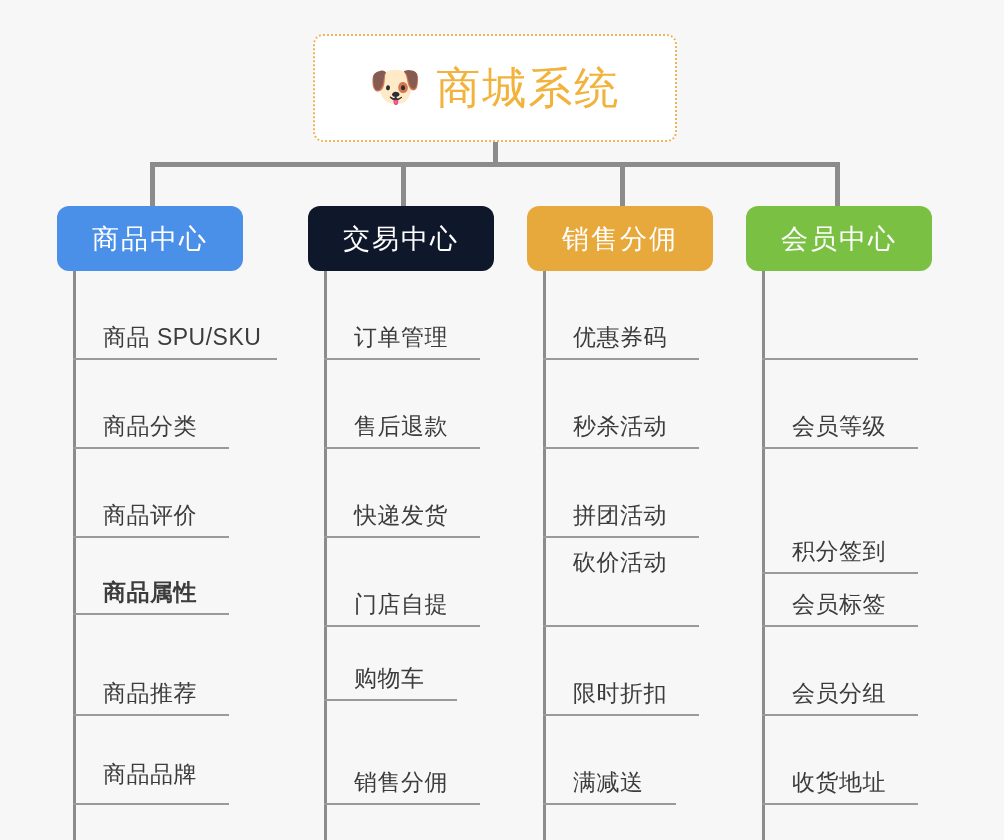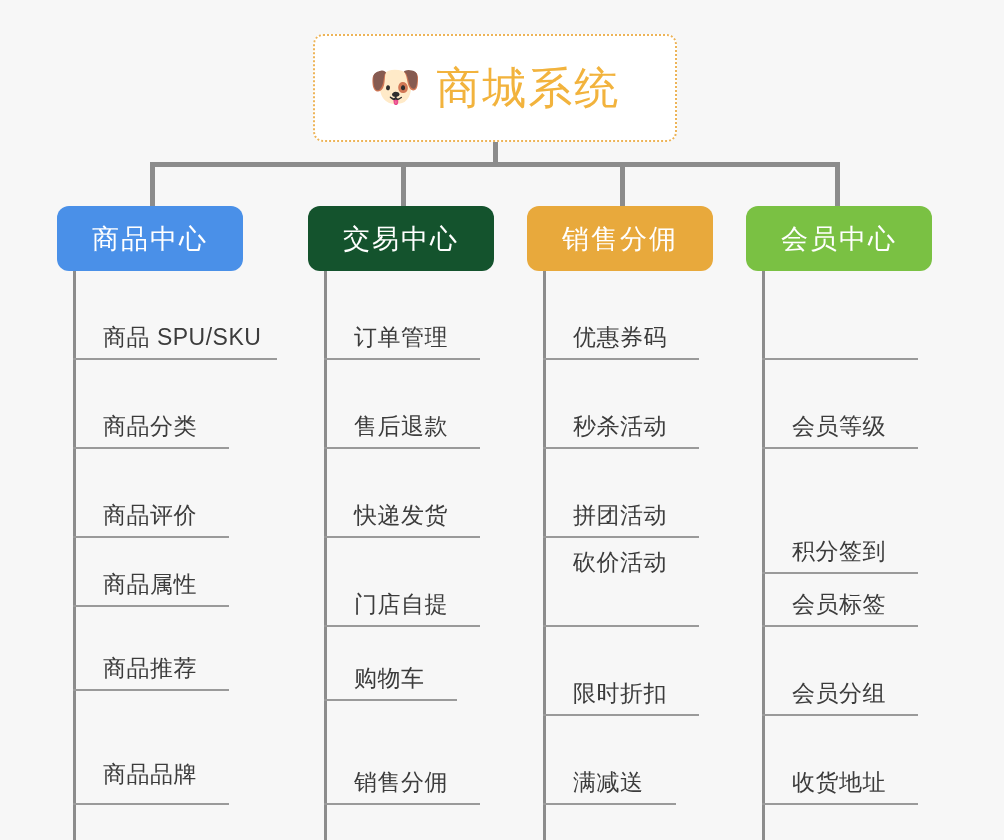--- a/index.html
+++ b/index.html
@@ -134,36 +134,36 @@
       <div class="leaf-rule" style="width:204px;"></div>
     </div>
     <div class="leaf" style="top:154px; width:180px;">
       <div class="leaf-label">商品分类</div>
       <div class="leaf-rule" style="width:156px;"></div>
     </div>
     <div class="leaf" style="top:243px; width:180px;">
       <div class="leaf-label">商品评价</div>
       <div class="leaf-rule" style="width:156px;"></div>
     </div>
-    <div class="leaf" style="top:312px; width:180px;">
+    <div class="leaf" style="top:320px; width:180px;font-weight:bold;">
       <div class="leaf-label">商品属性</div>
       <div class="leaf-rule" style="width:156px;"></div>
     </div>
-    <div class="leaf" style="top:421px; width:180px;justify-content:center;">
+    <div class="leaf" style="top:421px; width:180px;">
       <div class="leaf-label">商品推荐</div>
       <div class="leaf-rule" style="width:156px;"></div>
     </div>
     <div class="leaf" style="top:510px; width:180px;gap:8px;">
       <div class="leaf-label">商品品牌</div>
       <div class="leaf-rule" style="width:156px;"></div>
     </div>
   </div>
 
   <div class="column" style="left:308px; width:240px;">
-    <div class="cat-box" style="width: 186px; background: #14532d;">
+    <div class="cat-box" style="width: 186px; background: #0f172a;">
       <span>交易中心</span>
     </div>
     <div class="spine" style="height: 710px; background: rgb(140, 140, 140);"></div>
 
     <div class="leaf" style="top:65px; width:180px;">
       <div class="leaf-label">订单管理</div>
       <div class="leaf-rule" style="width:156px;"></div>
     </div>
     <div class="leaf" style="top:154px; width:180px;">
       <div class="leaf-label">售后退款</div>

